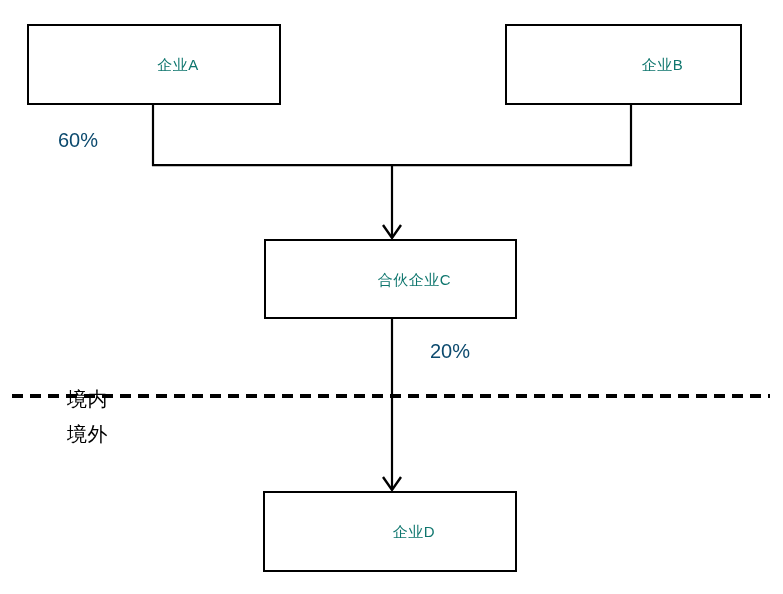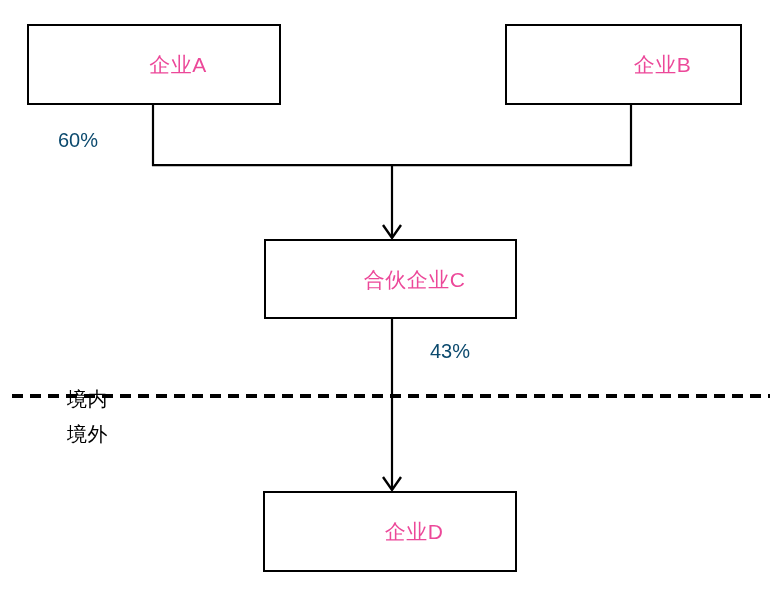--- a/index.html
+++ b/index.html
@@ -21,23 +21,23 @@
   .node {
     position: absolute;
     box-sizing: border-box;
     border: 2px solid #000000;
     background: #ffffff;
     display: flex;
     align-items: center;
     justify-content: center;
   }
   .node-label {
-    font-size: 21px;
+    font-size: 15px;
     line-height: 1;
-    color: #ec4899;
+    color: #0f766e;
     white-space: nowrap;
     letter-spacing: 0.5px;
     margin-left: 48px;
   }
   .edge-label {
     position: absolute;
     font-size: 20px;
     line-height: 1;
     color: #0c4a6e;
     white-space: nowrap;
@@ -110,19 +110,19 @@
   <div class="node" style="left:264px; top:239px; width:253px; height:80px;">
     <span class="node-label">合伙企业C</span>
   </div>
 
   <div class="node" style="left:263px; top:491px; width:254px; height:81px;">
     <span class="node-label">企业D</span>
   </div>
 
   <span class="edge-label" style="left:58px; top:130px;">60%</span>
 
-  <span class="edge-label" style="left:430px; top:341px;">43%</span>
+  <span class="edge-label" style="left:430px; top:341px;">20%</span>
 
   <span class="region-label" style="left:67px; top:341px;margin-top:48px;">境内</span>
 
   <span class="region-label" style="left:67px; top:424px;">境外</span>
 
 </div>
 
 </body></html>

